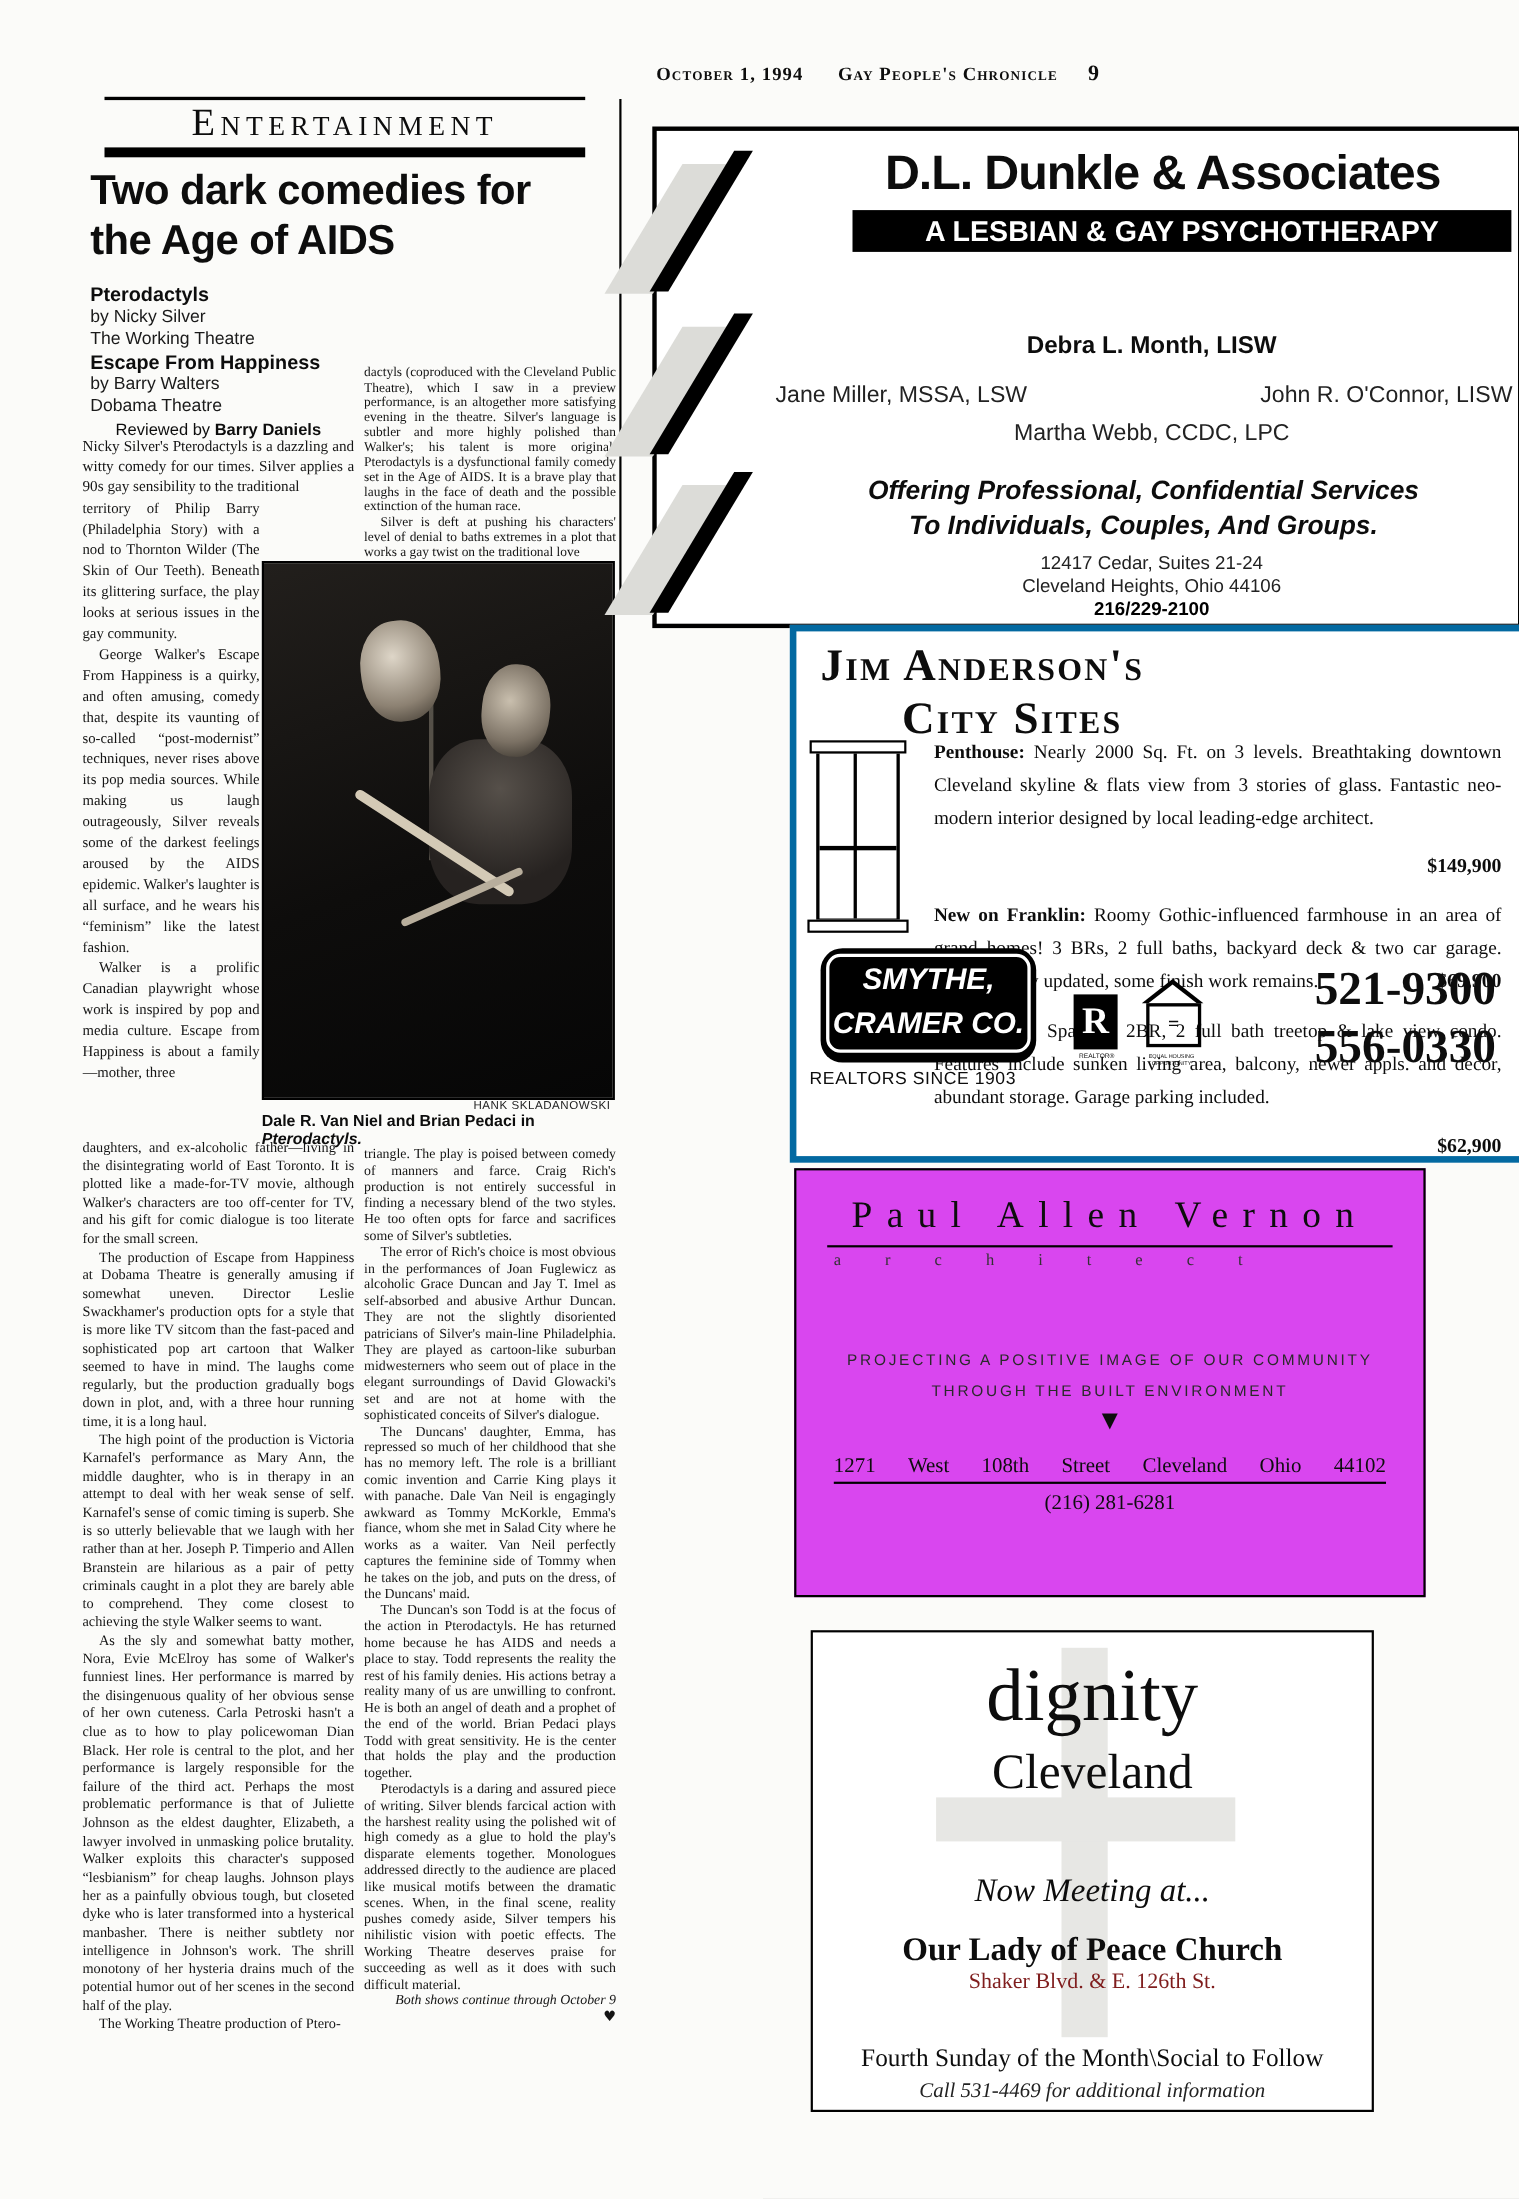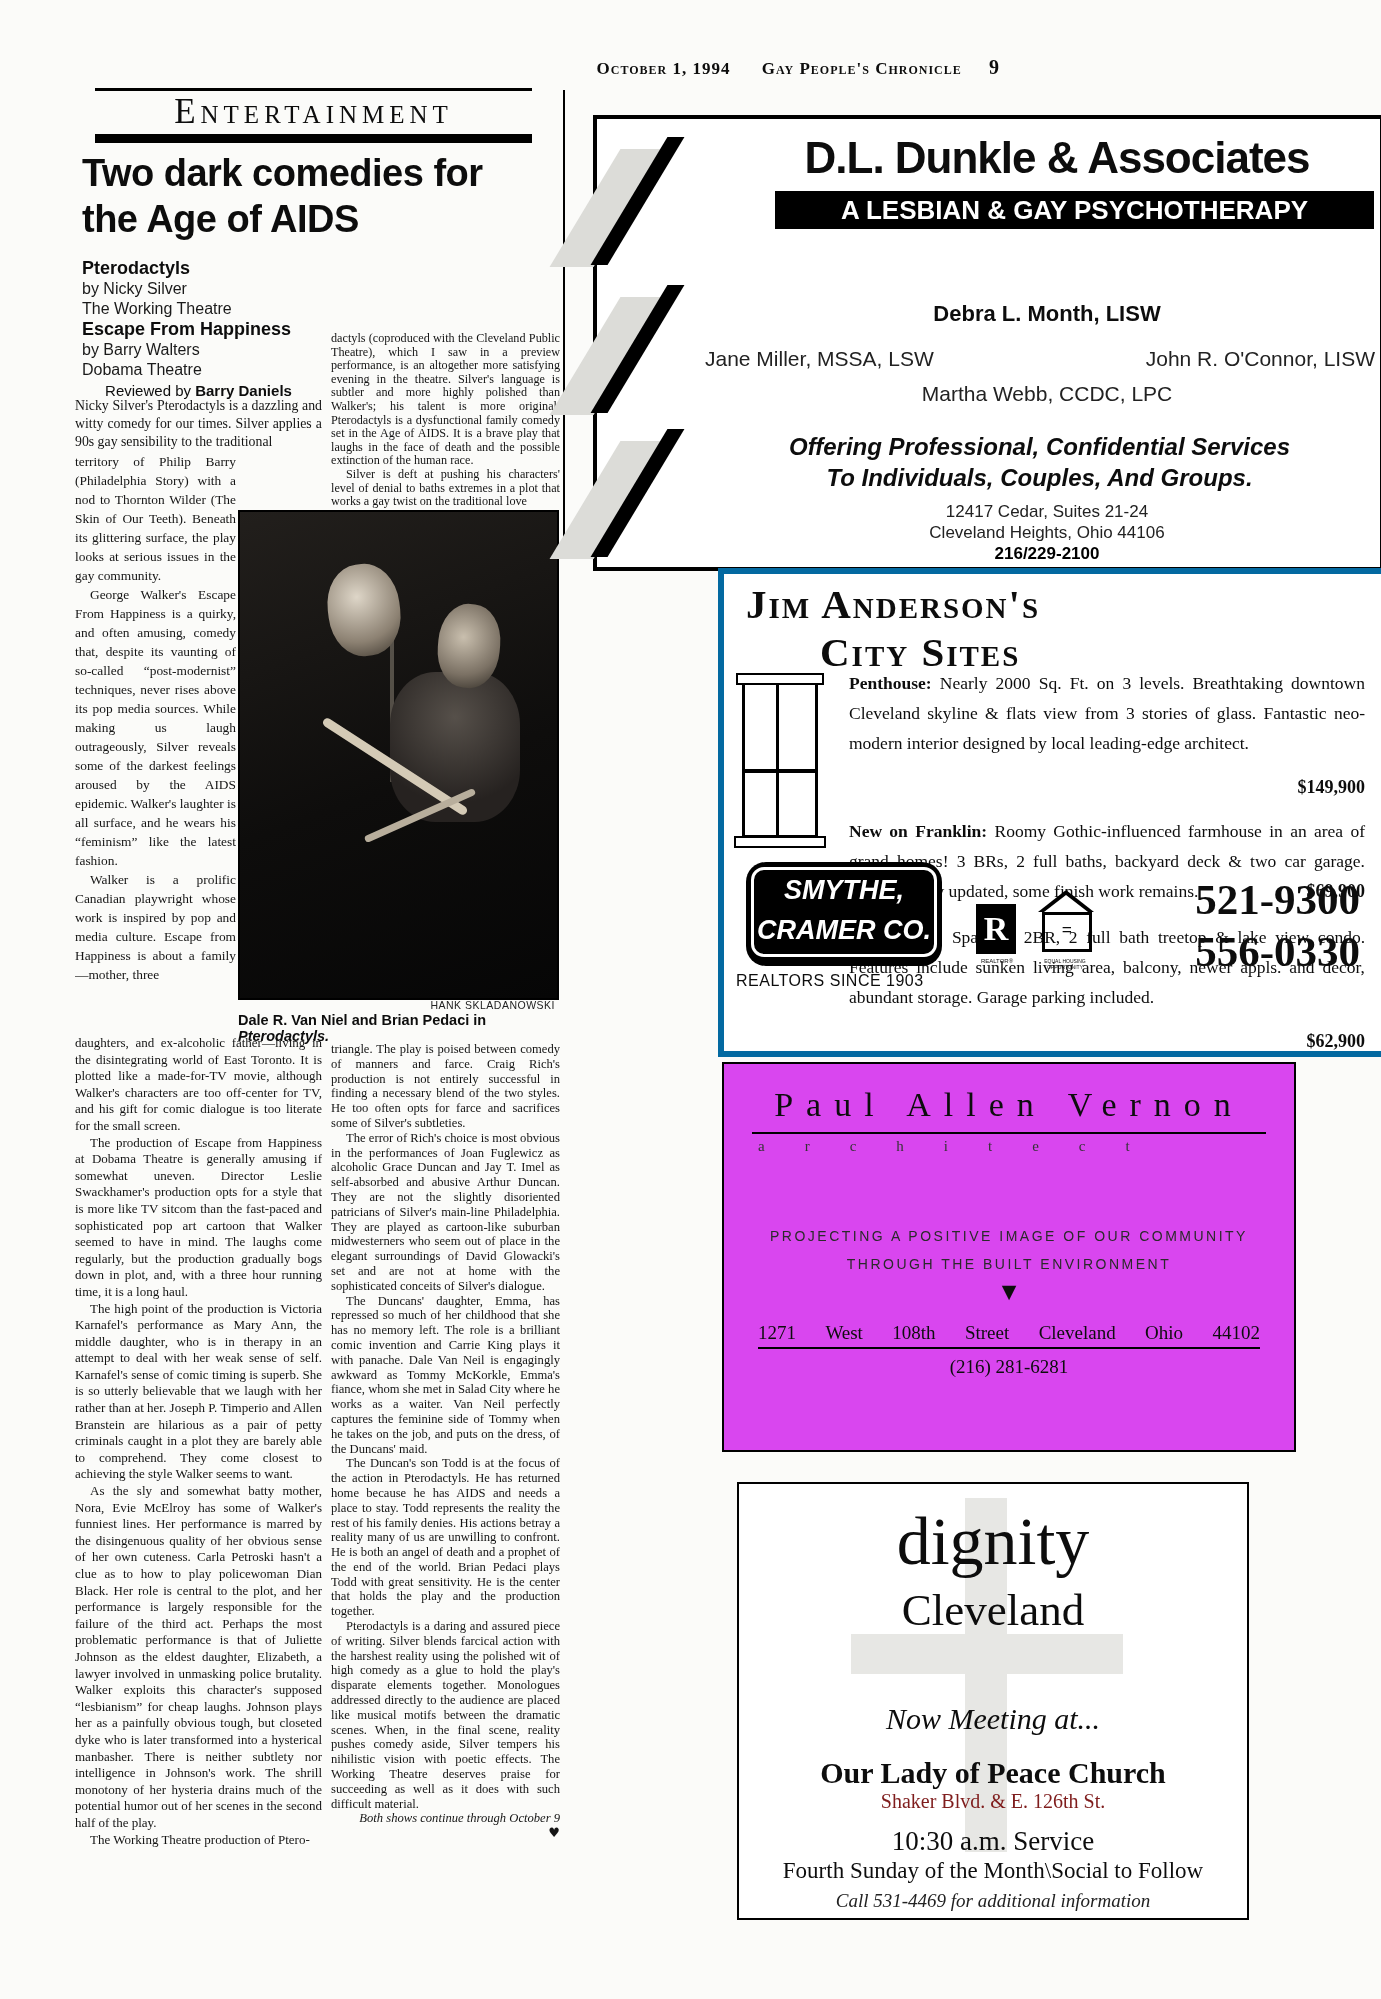--- a/index.html
+++ b/index.html
@@ -314,18 +314,17 @@
   </div>
 
   <div class="abs" id="ad-dignity">
     <div id="dg-cross-v"></div>
     <div id="dg-cross-h"></div>
     <div class="dg-line" id="dg-name1">dignity</div>
     <div class="dg-line" id="dg-name2">Cleveland</div>
     <div class="dg-line" id="dg-meet">Now Meeting at...</div>
     <div class="dg-line" id="dg-venue">Our Lady of Peace Church</div>
     <div class="dg-line" id="dg-addr">Shaker Blvd. &amp; E. 126th St.</div>
-    <div class="dg-line" id="dg-time">10:30 a.m. Service</div>
     <div class="dg-line" id="dg-sched">Fourth Sunday of the Month\Social to Follow</div>
     <div class="dg-line" id="dg-call">Call 531-4469 for additional information</div>
   </div>
 
 </div>
 
 </body></html>

